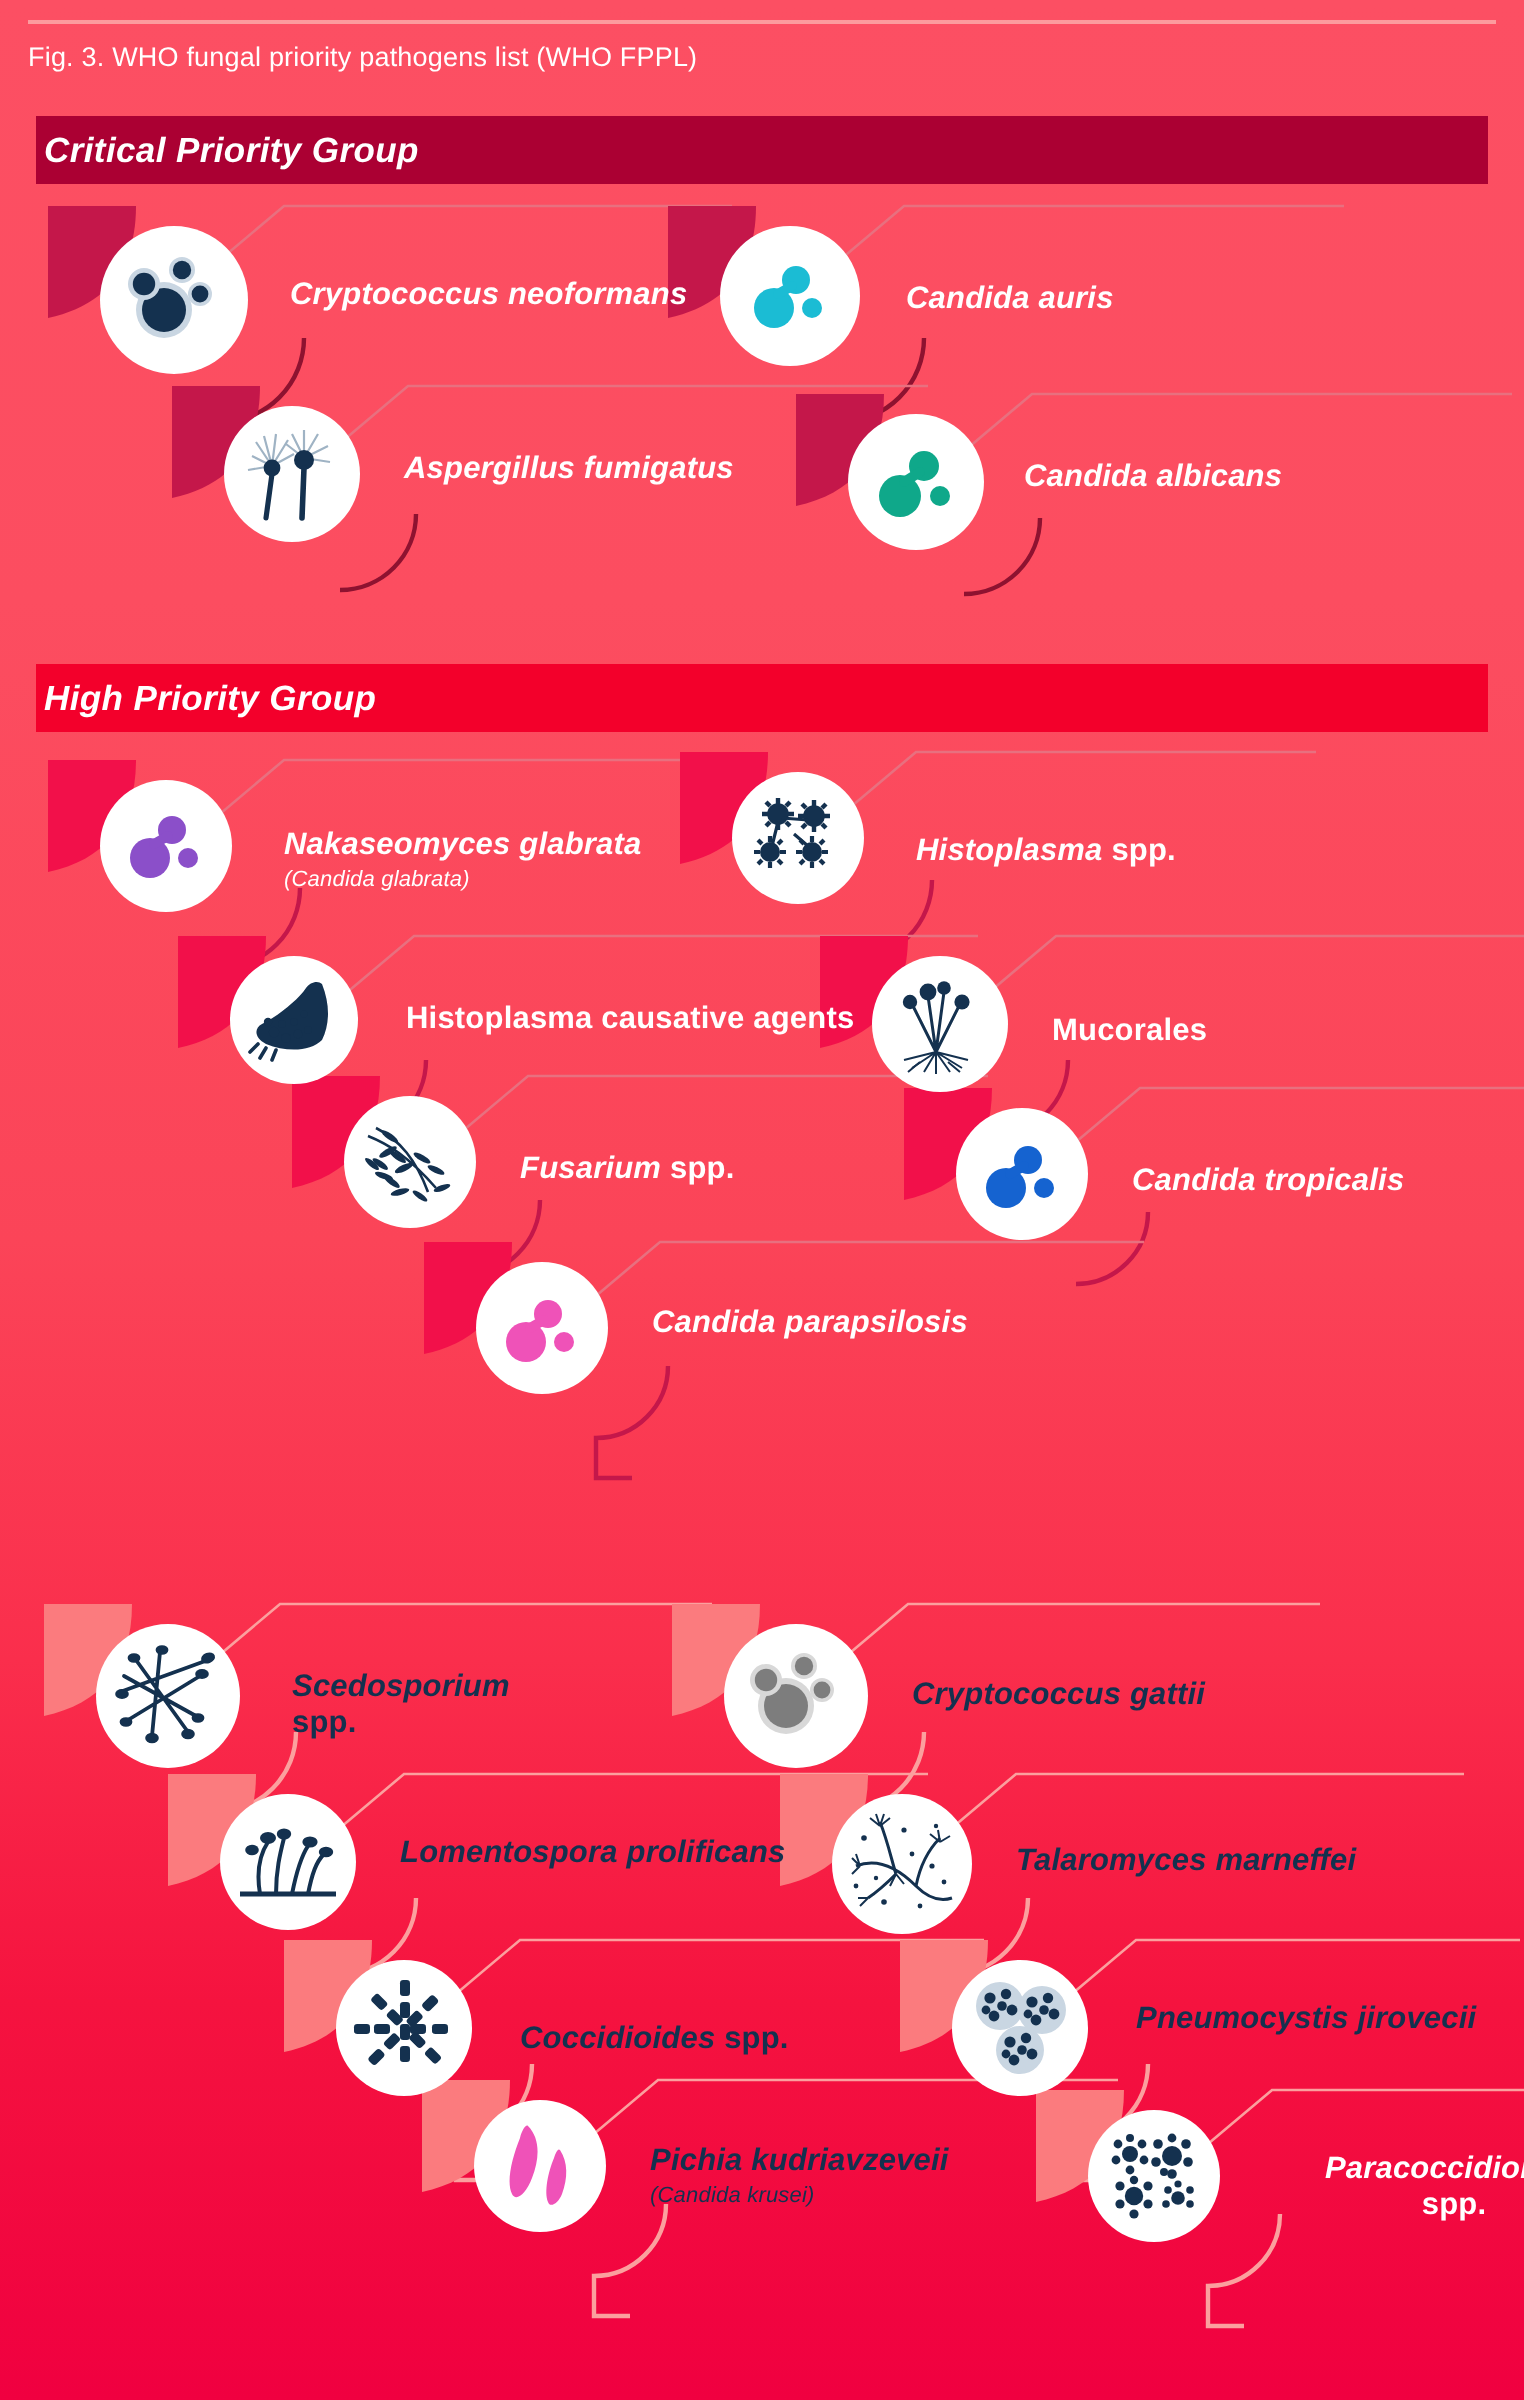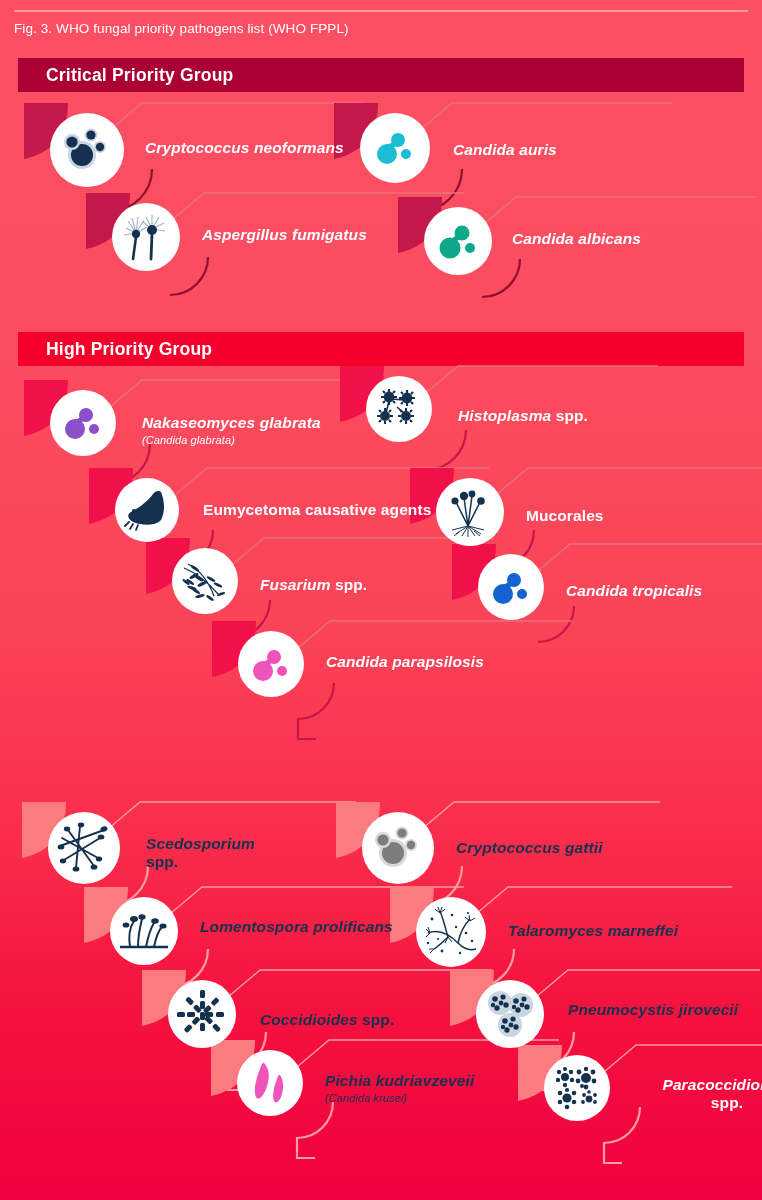--- a/index.html
+++ b/index.html
@@ -30,23 +30,24 @@
     letter-spacing: .1px; white-space: nowrap;
   }
 
   
   .group-bar {
     position: absolute; left: 18px;
     width: 726px; height: 34px;
     display: flex; align-items: center;
   }
   .group-bar .bar-label {
-    padding-left: 28px;
+    padding-left: 4px;
     font-size: 17.5px; font-weight: bold; color: #FFFFFF;
     letter-spacing: .2px;
+    font-style: italic;
   }
   .bar-critical { top: 58px;  background: #AB0033; }
   .bar-high     { top: 332px; background: #F3002B; }
   .bar-medium   { top: 757px; background: #FB7B7E; }
 
   
   .node { position: absolute; }
 
   
   .flag {
@@ -270,21 +271,21 @@
         <circle cx="34" cy="29" r="5" fill="#8B4FC9"></circle>
         <path d="M17 22 L24 18" stroke="#8B4FC9" stroke-width="5" stroke-linecap="round"></path>
       </svg>
     </div>
     <div class="label lbl-white" style="left:92px; top:5px; width:215px;">
       <span class="sci">Nakaseomyces glabrata</span>
       <span class="syn">(Candida glabrata)</span>
     </div>
   </div>
 
-  <div class="node" style="left:366px; top:376px;">
+  <div class="node" style="left:366px; top:386px;">
     <div class="flag">
       <svg viewBox="0 0 62 82">
           <path d="M2 2 H46 C46 34 30 52 2 58 Z" fill="#F2104A"></path>
         </svg>
     </div>
     <div class="hook">
       <svg viewBox="0 0 92 116">
           <path d="M74 24 A40 40 0 0 1 34 64 L34 86 L56 86" fill="none" stroke="#C4174A" stroke-width="2.2"></path>
         </svg>
     </div>
@@ -355,21 +356,21 @@
           <circle cx="13" cy="27" r="2.1"></circle>
             <circle cx="20" cy="28" r="2"></circle>
             <circle cx="26" cy="27" r="1.9"></circle>
           <circle cx="33" cy="31" r="2"></circle>
             <circle cx="31" cy="23" r="1.7"></circle>
         </g>
         <path d="M8 38 L4 42 M12 40 L9 45 M17 41 L15 46" stroke="#14314F" stroke-width="1.8" stroke-linecap="round"></path>
       </svg>
     </div>
     <div class="label lbl-white" style="left:88px; top:4px; width:230px;">
-      <span class="plain">Eumycetoma causative agents</span>
+      <span class="plain">Histoplasma causative agents</span>
     </div>
   </div>
 
   <div class="node" style="left:436px; top:478px;">
     <div class="flag">
       <svg viewBox="0 0 62 82">
           <path d="M2 2 H46 C46 34 30 52 2 58 Z" fill="#F2104A"></path>
         </svg>
     </div>
     <div class="hook">

